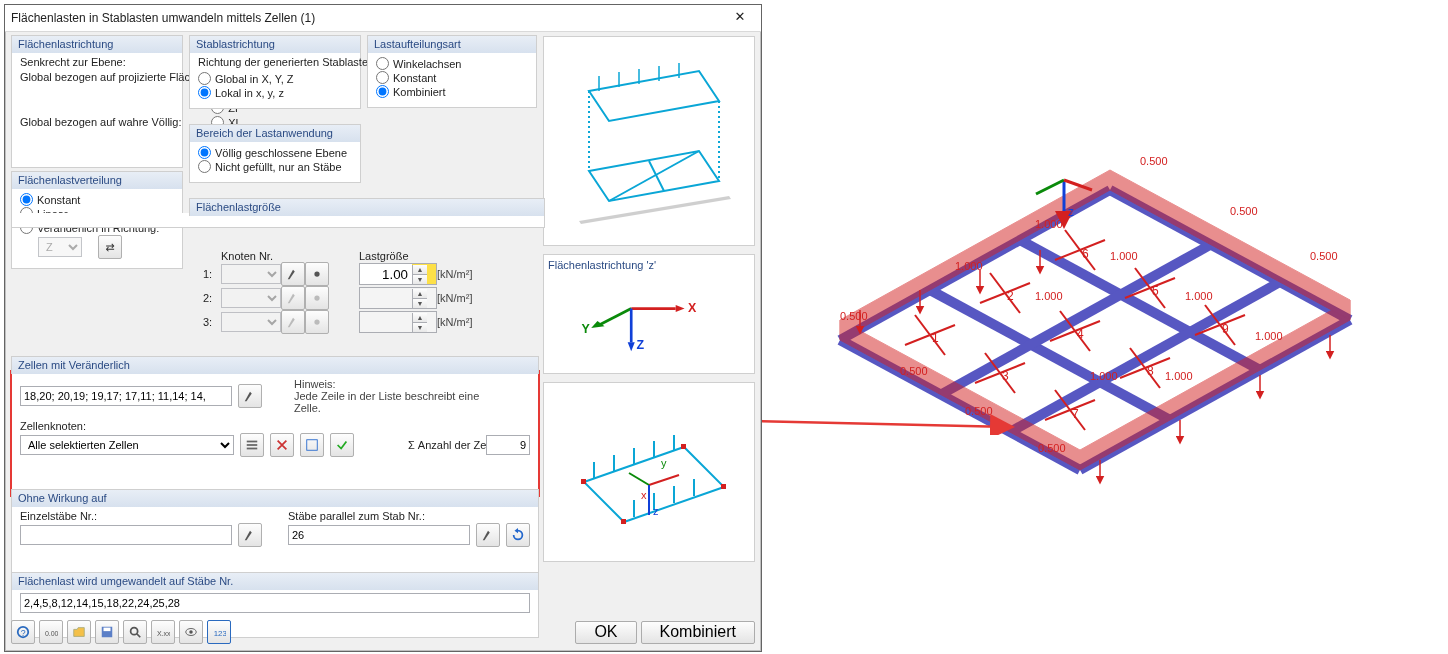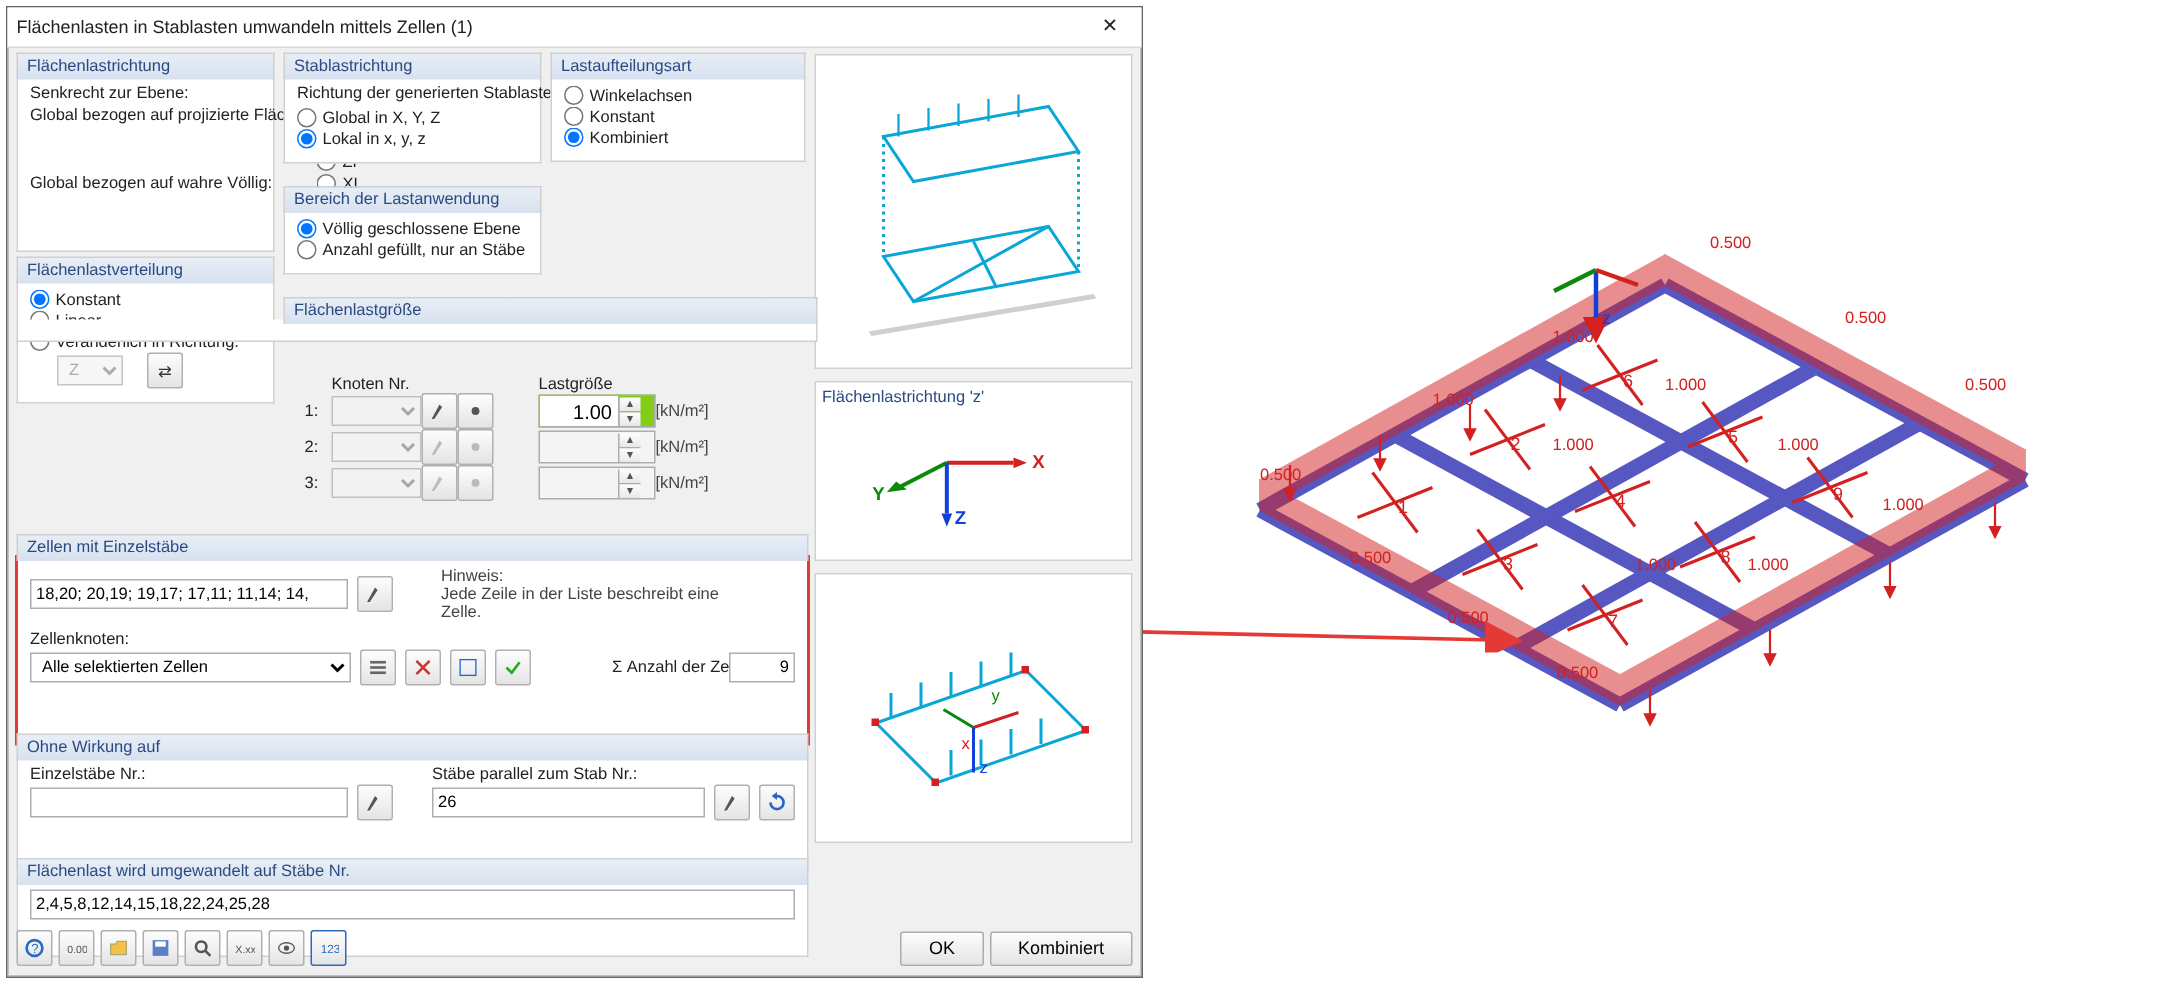--- a/index.html
+++ b/index.html
@@ -16,32 +16,32 @@
 .group{border:1px solid #cfcfcf;border-top:none;background:#fff;padding:6px 8px 8px 8px;position:relative;margin-top:14px}
 .group .ghead{position:absolute;left:-1px;right:-1px;top:-15px;height:17px;border:1px solid #cfcfcf;border-bottom:none;background:linear-gradient(#e8eef6,#d7e1ee);color:#2a4a83;font-size:11px;line-height:16px;padding:0 6px}
 .row{display:flex;align-items:center;gap:6px;margin:1px 0}
 .radio{display:flex;align-items:center;gap:4px}
 .radio input{margin:0}
 .lab{color:#222;white-space:nowrap}
 select,input[type=text]{border:1px solid #abadb3;background:#fff;height:20px;font-size:11px;padding:0 3px;box-sizing:border-box}
 select:disabled,input:disabled{background:#f4f4f4;color:#888}
 .ibtn{width:22px;height:22px;border:1px solid #b0b0b0;background:linear-gradient(#fdfdfd,#e4e4e4);display:inline-flex;align-items:center;justify-content:center;border-radius:2px;font-size:11px;color:#333}
 .ibtn svg{width:14px;height:14px}
-.spin{display:flex;align-items:center;border:1px solid #abadb3;background:#84cc16;height:20px}
+.spin{display:flex;align-items:center;border:1px solid #abadb3;background:#fde047;height:20px}
 .spin input{border:none;height:18px;width:46px;text-align:right;padding-right:4px;outline:none}
 .spin .arrows{display:flex;flex-direction:column}
 .spin .arrows div{width:14px;height:9px;border-left:1px solid #abadb3;display:flex;align-items:center;justify-content:center;font-size:7px;color:#555;background:linear-gradient(#fdfdfd,#e8e8e8)}
 .spin .arrows div:first-child{border-bottom:1px solid #abadb3}
 .unit{font-size:11px;color:#444}
 .wide{position:absolute;left:6px;right:222px}
 .hilite{outline:2px solid #e53935;outline-offset:-1px}
 .note{font-size:11px;color:#444}
 .btnrow{position:absolute;left:6px;right:6px;bottom:6px;height:26px;display:flex;align-items:center;gap:4px}
 .btnrow .spacer{flex:1}
-.dlgbtn{height:23px;border:1px solid #acacac;background:linear-gradient(#fdfdfd,#e4e4e4);padding:0 18px;font-size:12px;border-radius:2px}
+.dlgbtn{height:23px;border:1px solid #acacac;background:linear-gradient(#fdfdfd,#e4e4e4);padding:0 18px;font-size:16px;border-radius:2px}
 .previewbox{border:1px solid #cfcfcf;background:#fff;padding:4px;margin-bottom:8px}
 .previewbox .pvtitle{color:#2a4a83;font-size:11px;margin:0 0 2px 0}
 .right-illus{position:absolute;left:780px;top:120px;width:660px;height:430px}
 .arrowline{position:absolute;left:270px;top:405px;width:750px;height:30px;pointer-events:none}
 </style>
 </head>
 <body>
 <div class="wrap">
 
 <div class="right-illus">
@@ -250,21 +250,21 @@
       </div>
 
       <div class="group">
         <div class="ghead">Bereich der Lastanwendung</div>
         <label class="radio row">
               <input type="radio" name="r3" checked="" style="">
               <span>Völlig geschlossene Ebene</span>
             </label>
         <label class="radio row">
               <input type="radio" name="r3" style="">
-              <span>Anzahl gefüllt, nur an Stäbe</span>
+              <span>Nicht gefüllt, nur an Stäbe</span>
             </label>
       </div>
 
       <div class="group" style="width:346px;margin-left:-178px;padding-left:178px">
         <div class="ghead" style="left:177px">Flächenlastgröße</div>
       </div>
     </div>
 
     <div class="col3">
       <div class="group">
@@ -424,21 +424,21 @@
             <div class="arrows">
               <div>▲</div>
               <div>▼</div>
             </div>
           </div>
       <div class="unit">[kN/m²]</div>
     </div>
   </div>
 
   <div class="group hilite wide" style="top:352px;height:110px">
-    <div class="ghead">Zellen mit Einzelstäbe</div>
+    <div class="ghead">Zellen mit Veränderlich</div>
     <div class="row">
       <input type="text" style="width: 212px;" value="18,20; 20,19; 19,17; 17,11; 11,14; 14,">
       <span class="ibtn">
             <svg viewBox="0 0 16 16">
               <path d="M2,14 L8,3 L10,5 L4,14 Z" fill="#555"></path>
             </svg>
           </span>
       <div style="width:20px"></div>
       <div class="note" style="width:210px">
         <span>Hinweis:</span><br>

